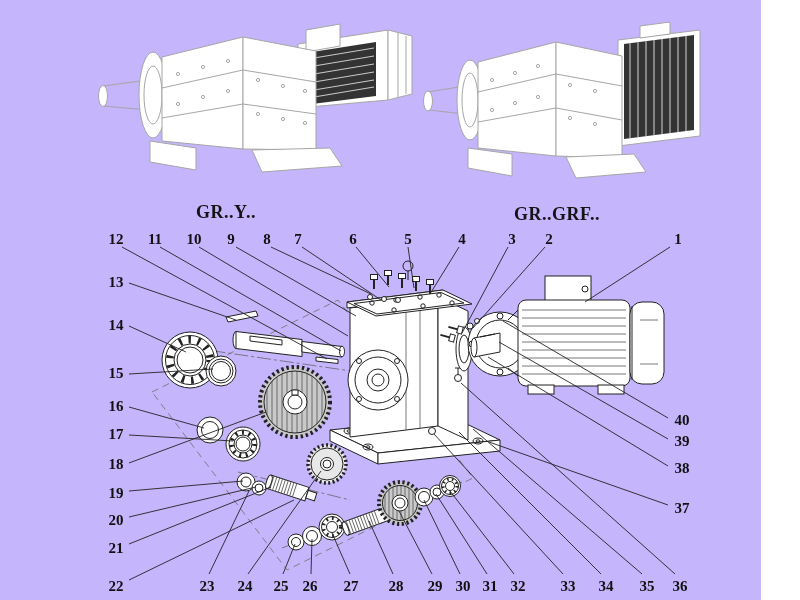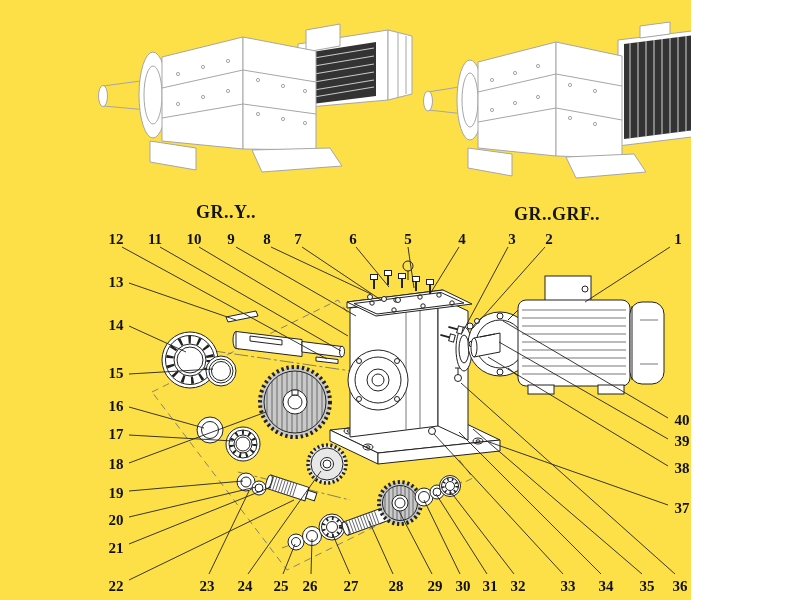--- a/index.html
+++ b/index.html
@@ -1,16 +1,16 @@
 <!DOCTYPE html>
 <html><head>
 <meta charset="utf-8">
 <style>
   html,body{margin:0;padding:0;background:#fff;}
-  .stage{width:691px;height:600px;background:#fde047;position:relative;overflow:hidden;font-family:"Liberation Serif",serif;}
+  .stage{width:761px;height:600px;background:#c4b5fd;position:relative;overflow:hidden;font-family:"Liberation Serif",serif;}
   svg{display:block;}
   .lt{stroke:#a6a6a6;stroke-width:1;fill:none;}
   .ltf{stroke:#a6a6a6;stroke-width:1;fill:#fff;}
   .dk{stroke:#222;stroke-width:1;fill:none;}
   .fw{stroke:#222;stroke-width:1;fill:#fff;}
   .hatch{stroke:#555;stroke-width:.8;}
   .rib{stroke:#8f8f8f;stroke-width:1.6;}
   .finline{stroke:#c9c9c9;stroke-width:1.1;fill:none;}
   .dash{stroke:#777;stroke-width:.9;fill:none;stroke-dasharray:7 5;}
   .cl{stroke:#666;stroke-width:.8;fill:none;stroke-dasharray:14 3 3 3;}

